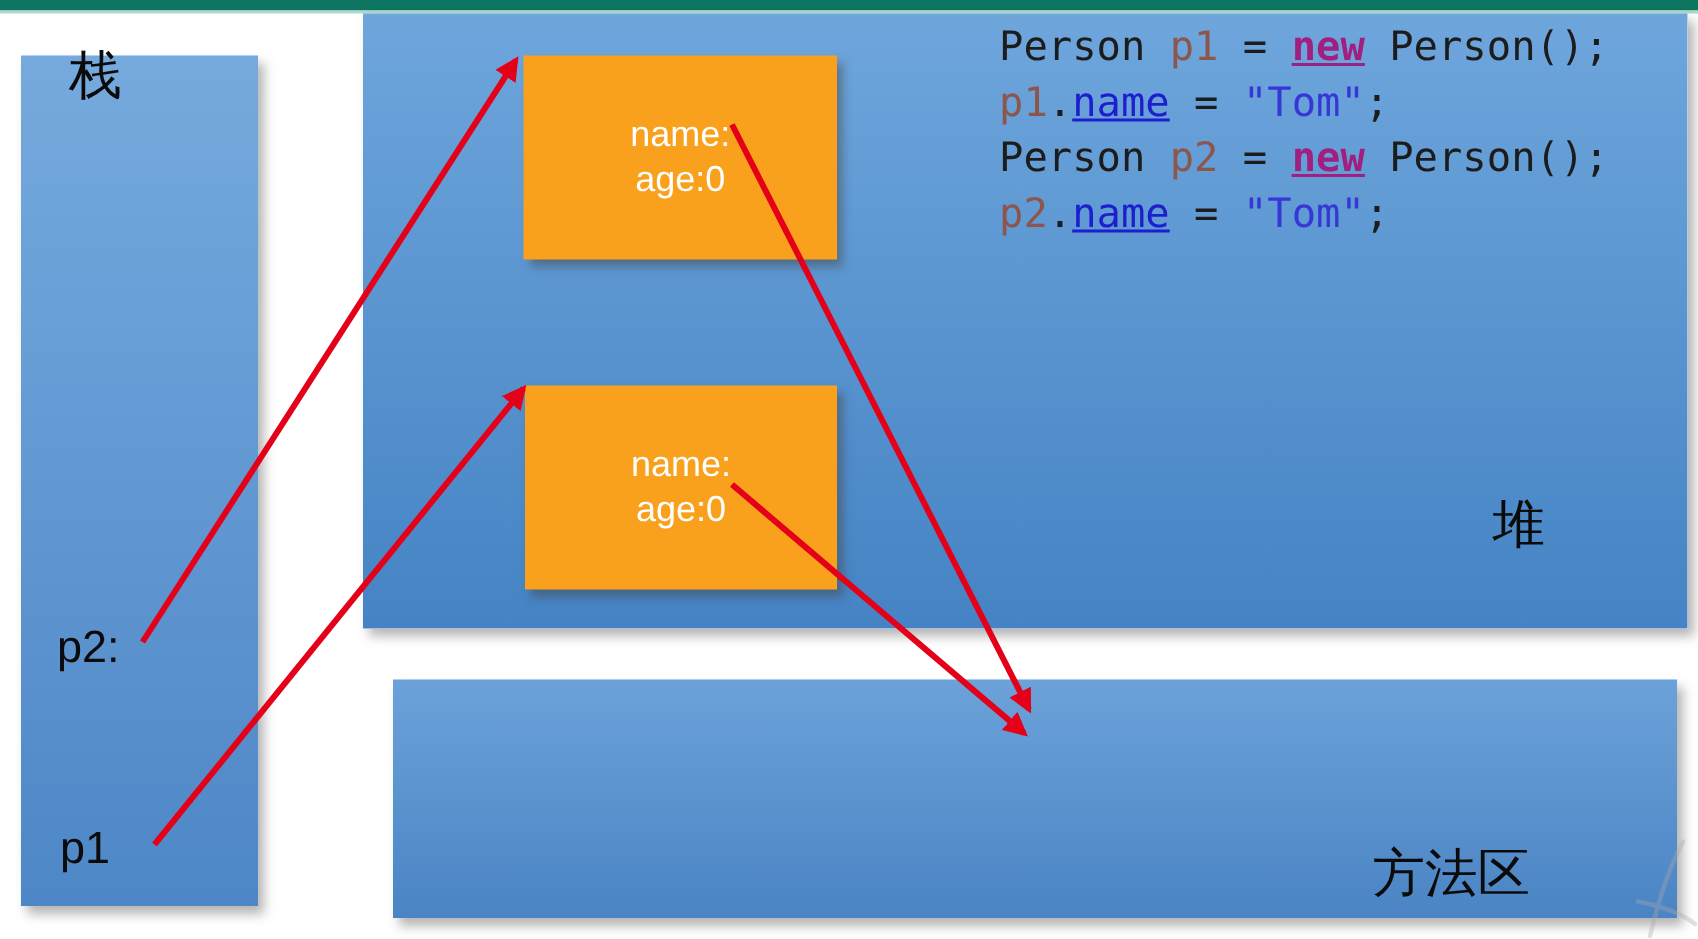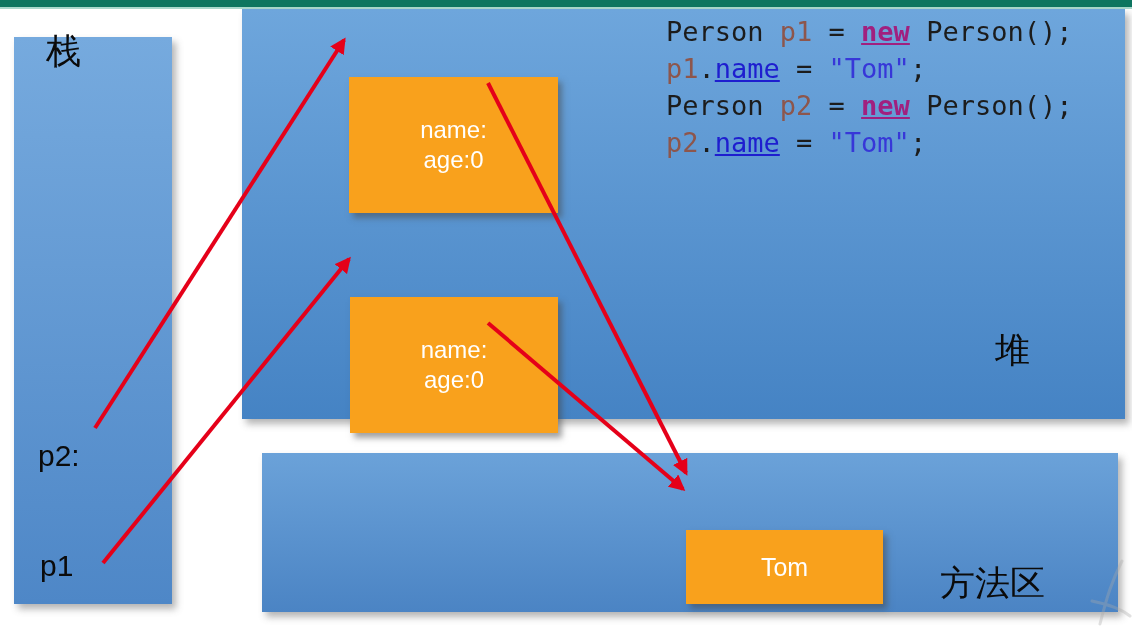--- a/index.html
+++ b/index.html
@@ -26,33 +26,33 @@
   .method-panel{
     left:262px;top:453px;width:856px;height:159px;
     background:linear-gradient(180deg,#6ba2d9 0%,#4b84c4 100%);
   }
   .region-label{
     position:absolute;color:#0b0b0b;font-size:35px;line-height:1.05;
     font-family:"Liberation Sans","DejaVu Sans",sans-serif;
   }
   .stack-label{left:32px;top:-4px;}
   .heap-label{left:753px;top:323px;}
-  .method-label{left:678px;top:112px;}
+  .method-label{left:653px;top:112px;}
 
   .stack-var{
     position:absolute;color:#0b0b0b;font-size:30px;line-height:1;
   }
-  .stack-var.p2{left:24px;top:404px;}
+  .stack-var.p2{left:24px;top:380px;}
   .stack-var.p1{left:26px;top:514px;}
 
   .obj-box{
     position:absolute;background:#f9a11c;
     box-shadow:4px 5px 6px rgba(70,70,70,0.5);
     display:flex;flex-direction:column;align-items:center;justify-content:center;
-    color:#ffffff;font-size:24px;line-height:30px;text-align:center;margin-top:40px;
+    color:#ffffff;font-size:24px;line-height:30px;text-align:center;
   }
   .obj1{left:107px;top:28px;width:209px;height:136px;}
   .obj2{left:108px;top:248px;width:208px;height:136px;}
   .tom-box{left:424px;top:37px;width:197px;height:74px;font-size:25px;}
 
   .code-block{
     position:absolute;left:424px;top:4px;
     font-family:"DejaVu Sans Mono","Liberation Mono",monospace;
     font-size:27px;line-height:37px;white-space:pre;
   }
@@ -95,23 +95,20 @@
   <div class="obj-box obj2">
     <div>name:</div>
     <div>age:0</div>
   </div>
 
   <div class="code-block"><div><span class="tok-plain">Person </span><span class="tok-var">p1</span><span class="tok-plain"> = </span><span class="tok-keyword">new</span><span class="tok-plain"> </span><span class="tok-bold">Person();</span></div><div><span class="tok-var">p1</span><span class="tok-plain">.</span><span class="tok-field">name</span><span class="tok-plain"> = </span><span class="tok-string">"Tom"</span><span class="tok-plain">;</span></div><div><span class="tok-plain">Person </span><span class="tok-var">p2</span><span class="tok-plain"> = </span><span class="tok-keyword">new</span><span class="tok-plain"> </span><span class="tok-bold">Person();</span></div><div><span class="tok-var">p2</span><span class="tok-plain">.</span><span class="tok-field">name</span><span class="tok-plain"> = </span><span class="tok-string">"Tom"</span><span class="tok-plain">;</span></div></div>
 </div>
 
 <div class="panel method-panel">
   <div class="region-label method-label">方法区</div>
-  <div class="obj-box tom-box">
-    <div>Tom</div>
-  </div>
 </div>
 
 <svg class="watermark" viewBox="0 0 60 70">
   <path d="M50 5 C40 25, 35 40, 28 68 M20 45 C35 48, 48 52, 58 60" stroke="#aaaaaa" stroke-width="3" fill="none" stroke-linecap="round"></path>
 </svg>
 
 <svg class="arrows-overlay" width="1132" height="626" viewBox="0 0 1132 626">
   <defs>
     <marker id="ah" markerUnits="userSpaceOnUse" markerWidth="18" markerHeight="16" refX="13" refY="8" orient="auto">
       <path id="ah-path" d="M0,0 L16,8 L0,16 Z" fill="#e50019"></path>

